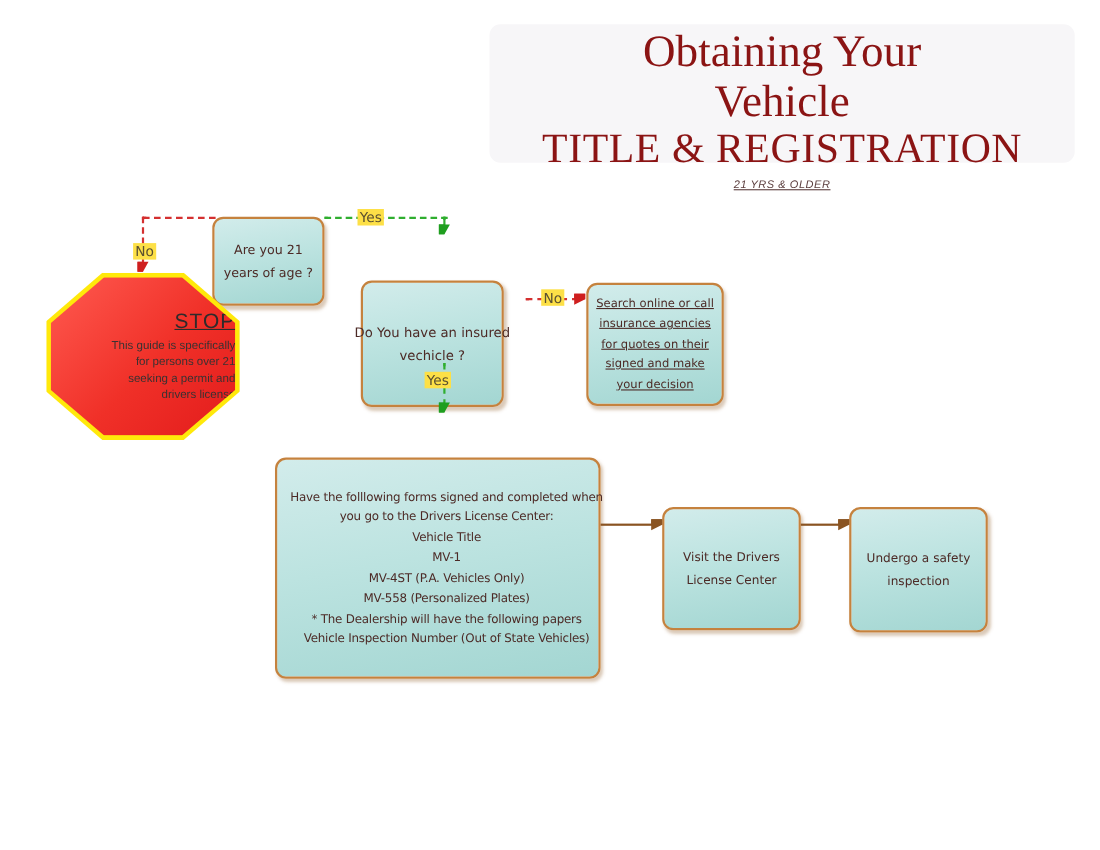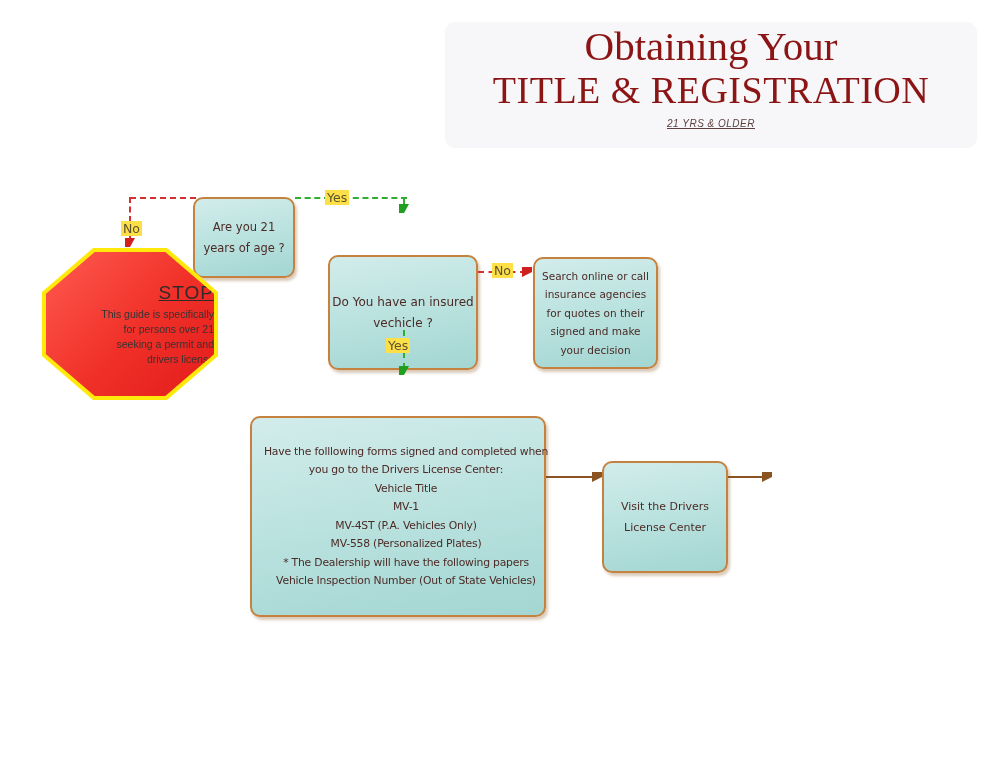--- a/index.html
+++ b/index.html
@@ -27,22 +27,22 @@
   .node{
     position:absolute;box-sizing:border-box;
     background:linear-gradient(170deg,#d2eceb 0%,#bce3e0 45%,#a3d6d2 100%);
     border:2px solid #c5823e;border-radius:10px;
     box-shadow:2px 3px 3px rgba(150,100,50,0.35);
     display:flex;flex-direction:column;justify-content:center;align-items:center;
     color:#4c2a26;text-align:center;margin-top:40px;
   }
   .node .nl{white-space:nowrap;}
   #node-age{left:193px;top:157px;width:102px;height:81px;font-size:11.5px;line-height:21px;}
-  #node-insured{left:328px;top:215px;width:150px;height:115px;font-size:12px;line-height:21px;}
-  #node-search{left:533px;top:217px;width:125px;height:112px;font-size:10.5px;line-height:18.5px;}
+  #node-insured{left:328px;top:215px;width:130px;height:115px;font-size:12px;line-height:21px;}
+  #node-search{left:533px;top:217px;width:125px;height:112px;font-size:10.5px;line-height:18.5px;text-decoration:underline;}
   #node-forms{left:250px;top:376px;width:296px;height:201px;font-size:10.8px;line-height:18.5px;letter-spacing:-0.2px;padding-left:16px;}
   #node-visit{left:602px;top:421px;width:126px;height:112px;font-size:11px;line-height:21px;}
   #node-inspection{left:772px;top:421px;width:126px;height:114px;font-size:11px;line-height:21px;}
   
   .octagon-outer{
     position:absolute;left:42px;top:248px;width:176px;height:152px;
     background:#ffe90a;
     clip-path:polygon(29% 0%,71% 0%,100% 29%,100% 71%,71% 100%,29% 100%,0% 71%,0% 29%);
     filter:drop-shadow(3px 4px 3px rgba(120,120,120,0.55));
   }
@@ -85,20 +85,21 @@
   }
 </style>
 </head>
 <body>
 
 <div id="canvas">
 
   <div class="title-panel"></div>
   <div class="title-block">
     <div class="title-l1">Obtaining Your</div>
+    <div class="title-l1">Vehicle</div>
     <div class="title-l3">TITLE &amp; REGISTRATION</div>
     <div class="title-sub">21 YRS &amp; OLDER</div>
   </div>
 
   <div class="node" id="node-age">
     <div class="nl">Are you 21</div>
     <div class="nl">years of age ?</div>
   </div>
 
   <div class="node" id="node-insured">
@@ -123,20 +124,24 @@
     <div class="nl">MV-558 (Personalized Plates)</div>
     <div class="nl">* The Dealership will have the following papers</div>
     <div class="nl">Vehicle Inspection Number (Out of State Vehicles)</div>
   </div>
 
   <div class="node" id="node-visit">
     <div class="nl">Visit the Drivers</div>
     <div class="nl">License Center</div>
   </div>
 
+  <div class="node" id="node-inspection">
+    <div class="nl">Undergo a safety</div>
+    <div class="nl">inspection</div>
+  </div>
 
   <div class="octagon-outer">
     <div class="octagon-inner">
       <div class="stop-heading">STOP</div>
       <div class="stop-line">This guide is specifically</div>
       <div class="stop-line">for persons over 21</div>
       <div class="stop-line">seeking a permit and</div>
       <div class="stop-line">drivers license</div>
     </div>
   </div>

